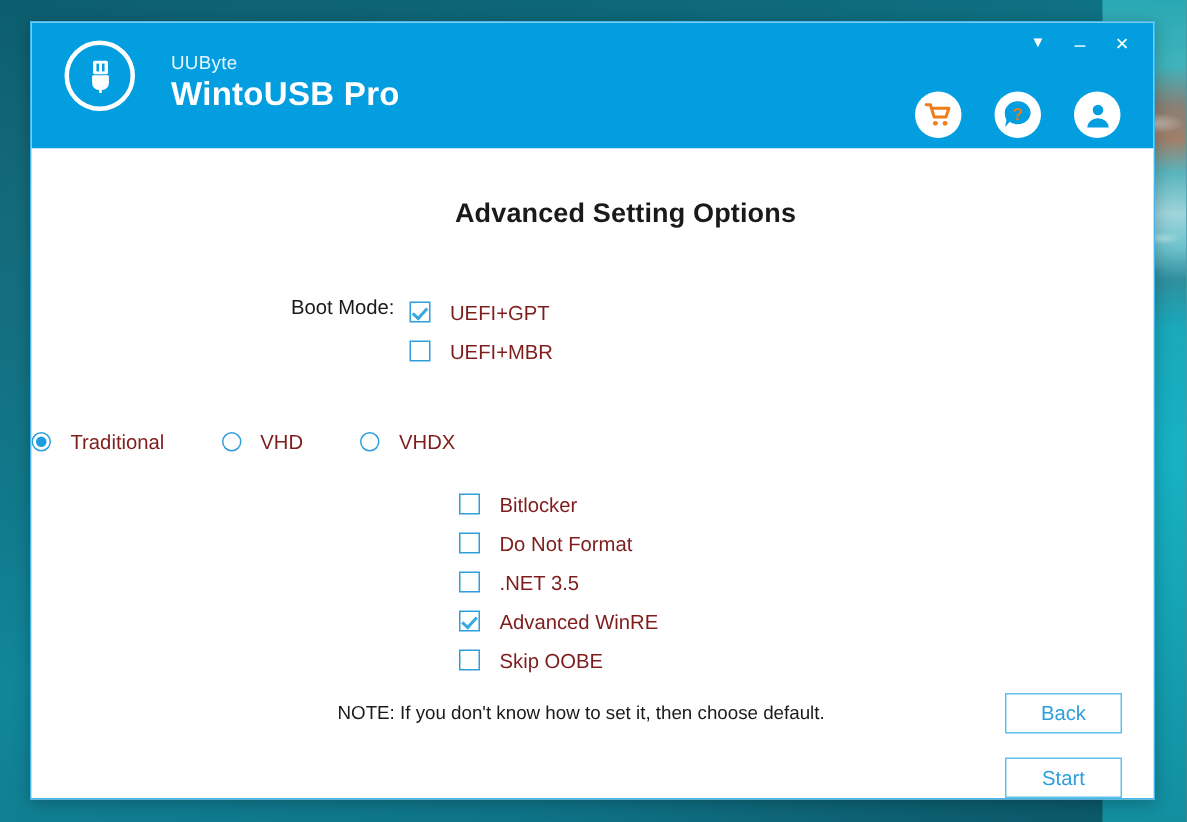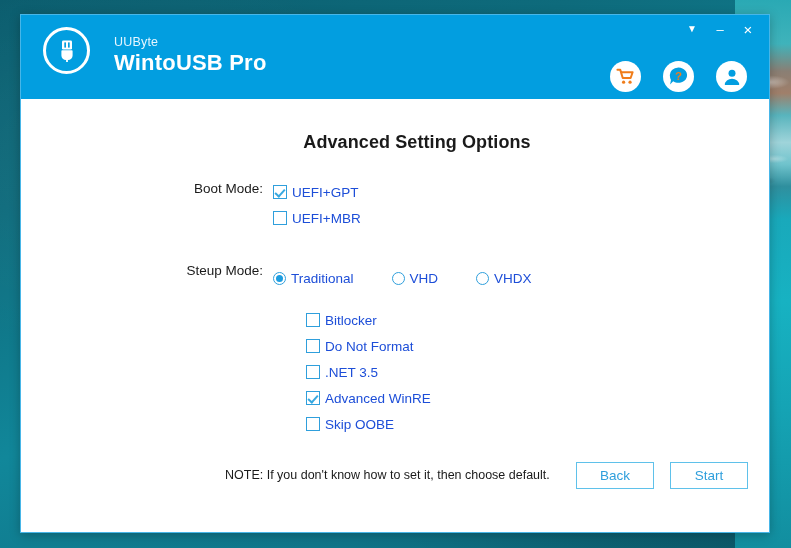--- a/index.html
+++ b/index.html
@@ -174,37 +174,38 @@
 
   .form {
     position: absolute;
     left: 0;
     top: 82px;
     width: 100%;
   }
   .row {
     display: flex;
     align-items: flex-start;
+    margin-top: 16px;
   }
   .row-label {
     width: 252px;
     text-align: right;
     padding-right: 10px;
     font-size: 13.5px;
     color: #1a1a1a;
     box-sizing: border-box;
   }
   .opt-col { display: flex; flex-direction: column; }
 
   .opt {
     display: flex;
     align-items: center;
-    gap: 5px;
+    gap: 13px;
     font-size: 13.5px;
-    color: #1d4ed8;
+    color: #7f1d1d;
     cursor: pointer;
     height: 22px;
   }
   .opt + .opt { margin-top: 4px; }
 
   .box {
     width: 14px;
     height: 14px;
     border: 1px solid #2f9fdc;
     background: #ffffff;
@@ -266,20 +267,21 @@
     top: 6px;
     font-size: 12.5px;
     color: #1a1a1a;
   }
   .btns {
     position: absolute;
     right: 26px;
     top: 0;
     display: flex;
     gap: 16px;
+    flex-direction: column;
   }
   .btn {
     width: 78px;
     height: 27px;
     border: 1px solid #5fc1ea;
     background: #ffffff;
     color: #2f9fdc;
     font-size: 13.5px;
     font-family: "Liberation Sans", sans-serif;
     display: flex;
@@ -360,21 +362,20 @@
             <span>UEFI+GPT</span>
           </label>
           <label class="opt">
             <span class="box"></span>
             <span>UEFI+MBR</span>
           </label>
         </div>
       </div>
 
       <div class="row mode-row">
-        <div class="row-label">Steup Mode:</div>
         <div class="mode-opts">
           <label class="opt">
             <span class="radio selected"></span>
             <span>Traditional</span>
           </label>
           <label class="opt">
             <span class="radio"></span>
             <span>VHD</span>
           </label>
           <label class="opt">

